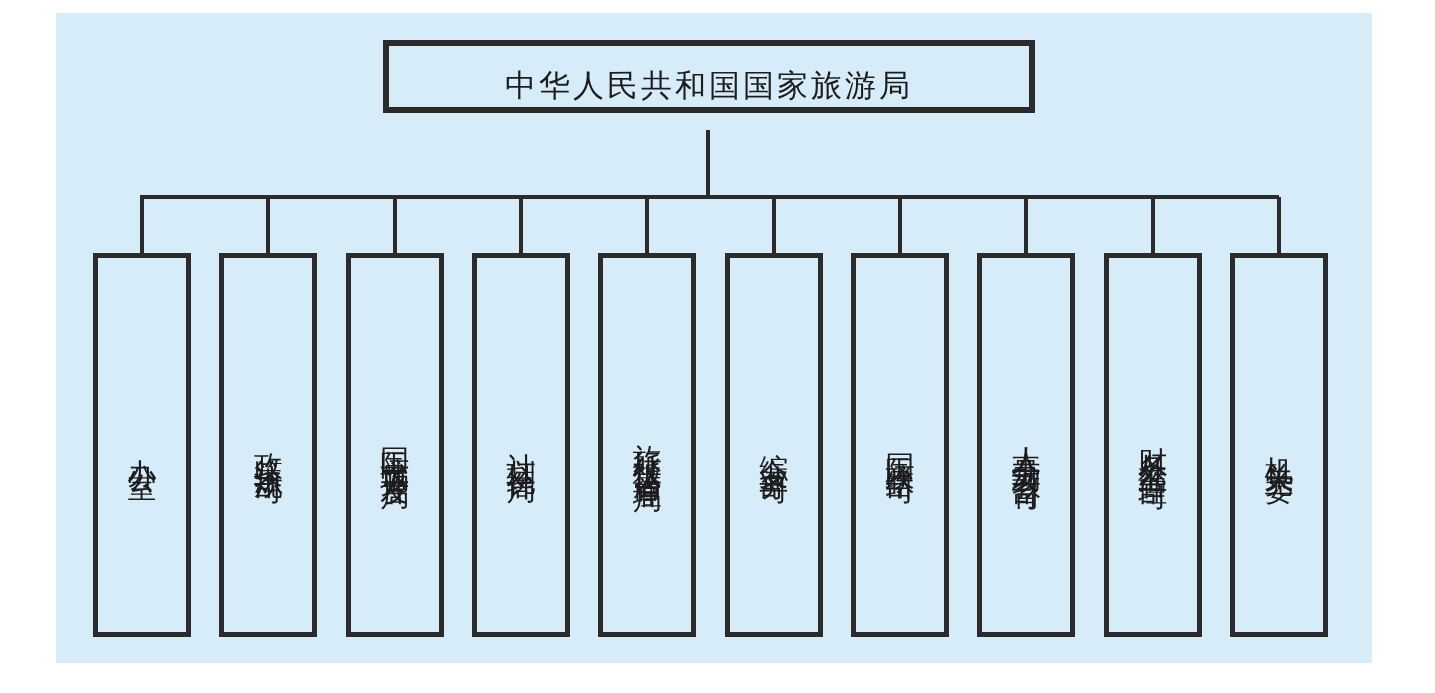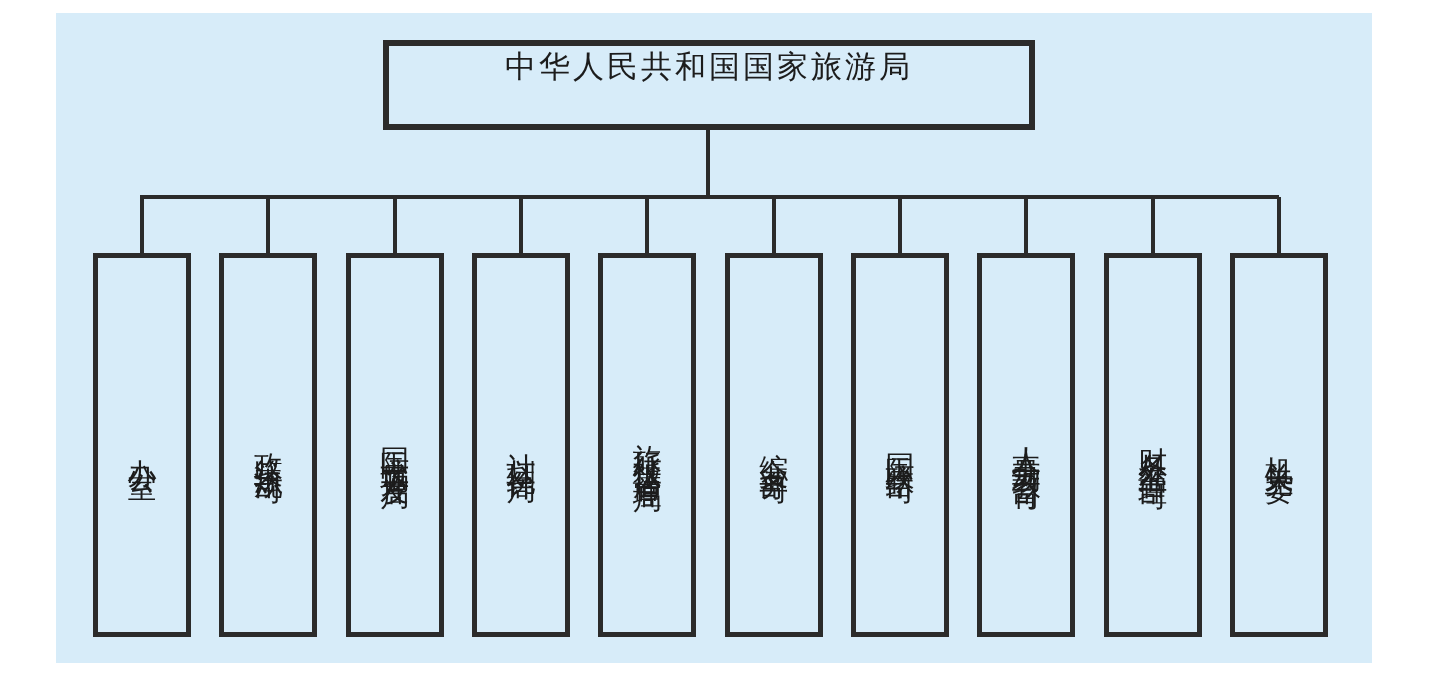--- a/index.html
+++ b/index.html
@@ -16,25 +16,25 @@
     color:var(--text);
     position:relative;
     overflow:hidden;
   }
   .stage{position:absolute;left:0;top:0;width:1435px;height:693px;}
   .panel{
     position:absolute;left:56px;top:13px;width:1316px;height:650px;
     background:var(--panel-bg);
   }
   .root-box{
-    position:absolute;left:383px;top:40px;width:652px;height:90px;
+    position:absolute;left:383px;top:40px;width:652px;height:73px;
     border:6px solid var(--line);
     box-sizing:border-box;
     background:var(--panel-bg);
-    display:flex;align-items:flex-start;justify-content:center;
+    display:flex;align-items:flex-end;justify-content:center;
   }
   .root-label{
     font-size:31px;
     letter-spacing:3px;
     white-space:nowrap;
   }
   .connector-stem{
     position:absolute;left:706px;top:130px;width:4px;height:67px;
     background:var(--line);
   }

